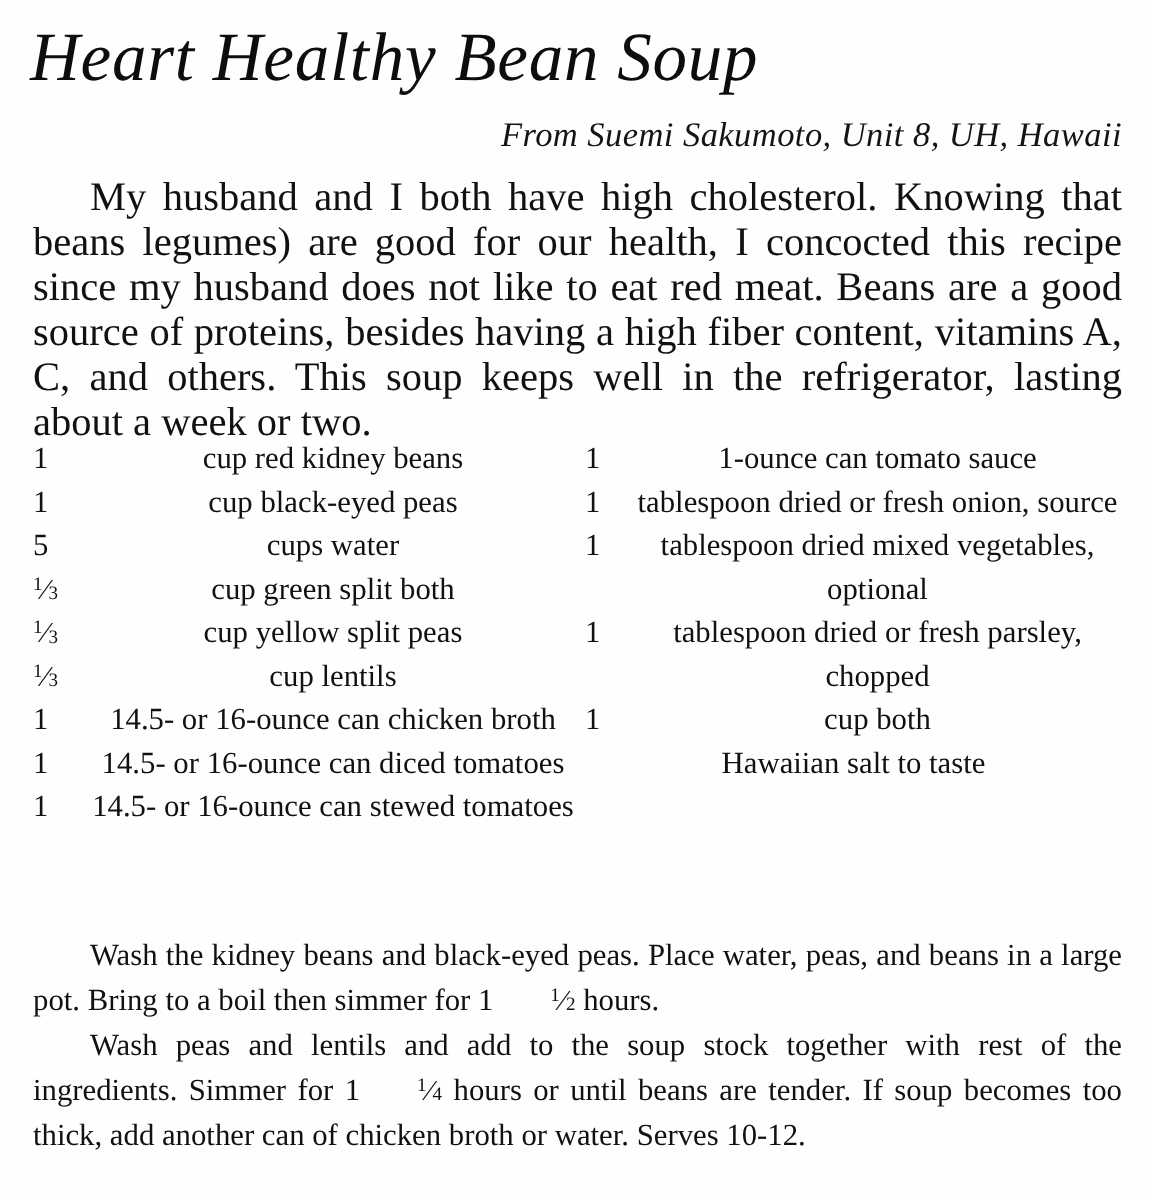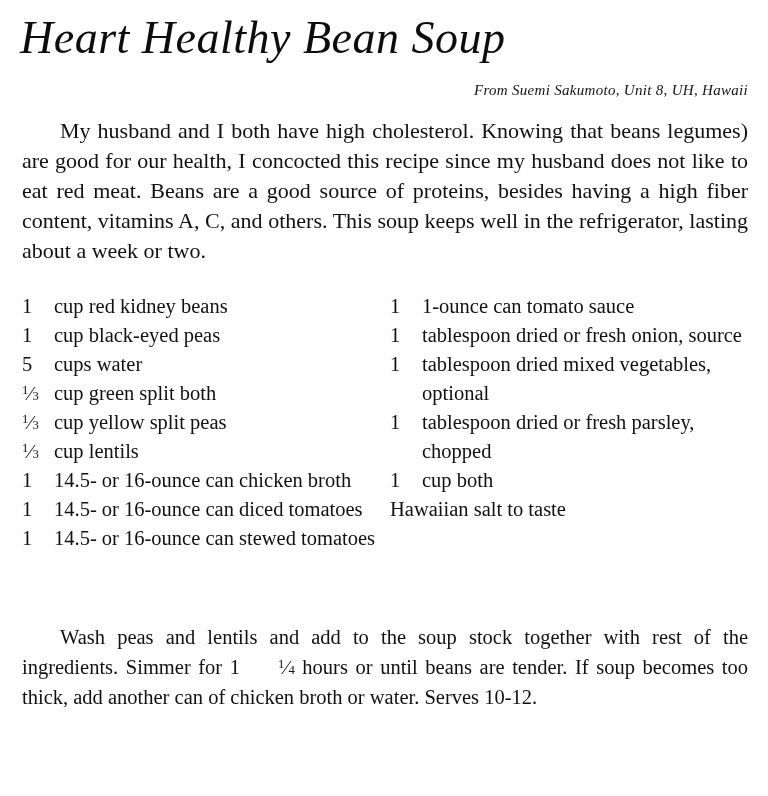--- a/index.html
+++ b/index.html
@@ -41,33 +41,33 @@
     white-space: nowrap;
   }
 
   .recipe-byline {
     position: absolute;
     left: 20px;
     top: 78px;
     width: 728px;
     text-align: right;
     font-style: italic;
-    font-size: 15px;
+    font-size: 23px;
     line-height: 24px;
     letter-spacing: 0.3px;
     color: #141414;
   }
 
   
   .intro {
     position: absolute;
     left: 22px;
     top: 116px;
     width: 726px;
-    font-size: 22px;
+    font-size: 27px;
     line-height: 30px;
     text-align: justify;
     text-justify: inter-word;
     text-indent: 38px;
     color: #111111;
   }
 
   
   .ingredients {
     position: absolute;
@@ -95,20 +95,21 @@
   .ing-qty {
     flex: 0 0 auto;
     width: 26px;
     text-align: left;
     white-space: nowrap;
   }
 
   .ing-text {
     flex: 1 1 auto;
     padding-left: 6px;
+    text-align: center;
   }
 
   
   .ing-item.wide .ing-text { white-space: nowrap; }
   .ing-item.noqty .ing-text { padding-left: 0; }
 
   
   .frac {
     display: inline-block;
     white-space: nowrap;
@@ -215,16 +216,17 @@
           <span class="ing-qty">1</span>
           <span class="ing-text">cup both</span>
         </div>
         <div class="ing-item noqty">
           <span class="ing-text">Hawaiian salt to taste</span>
         </div>
       </div>
   </div>
 
   <div class="instructions">
+      <p class="instr-p">Wash the kidney beans and black-eyed peas. Place water, peas, and beans in a large pot. Bring to a boil then simmer for 1<span class="frac"><span class="num">1</span><span class="sl">⁄</span><span class="den">2</span></span> hours.</p>
       <p class="instr-p">Wash peas and lentils and add to the soup stock together with rest of the ingredients. Simmer for 1<span class="frac"><span class="num">1</span><span class="sl">⁄</span><span class="den">4</span></span> hours or until beans are tender. If soup becomes too thick, add another can of chicken broth or water. Serves 10-12.</p>
     </div>
 
 </div>
 
 </body></html>

